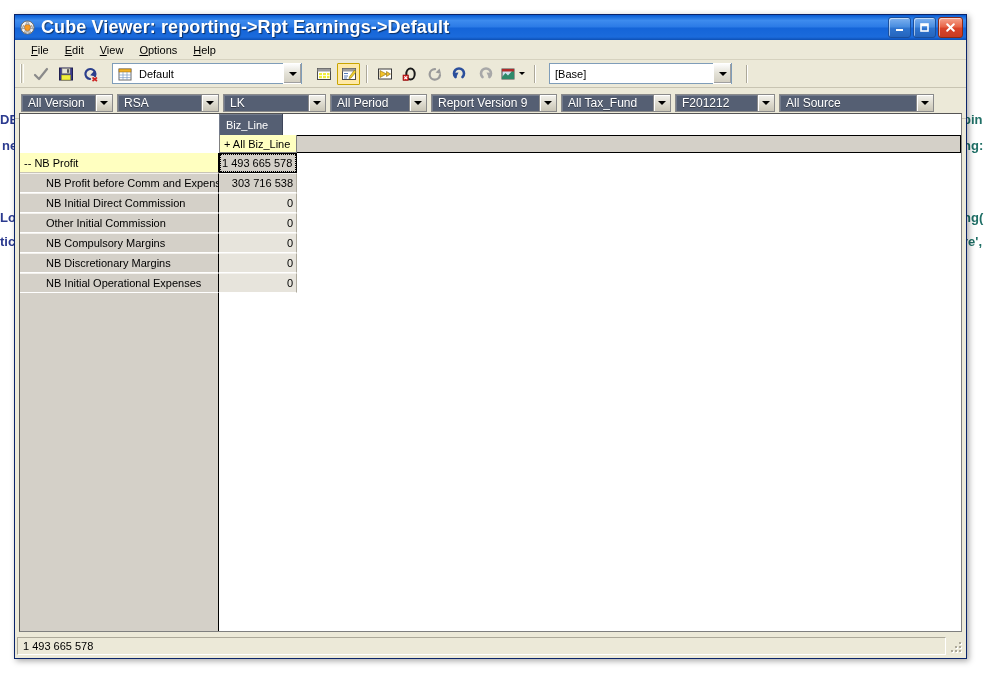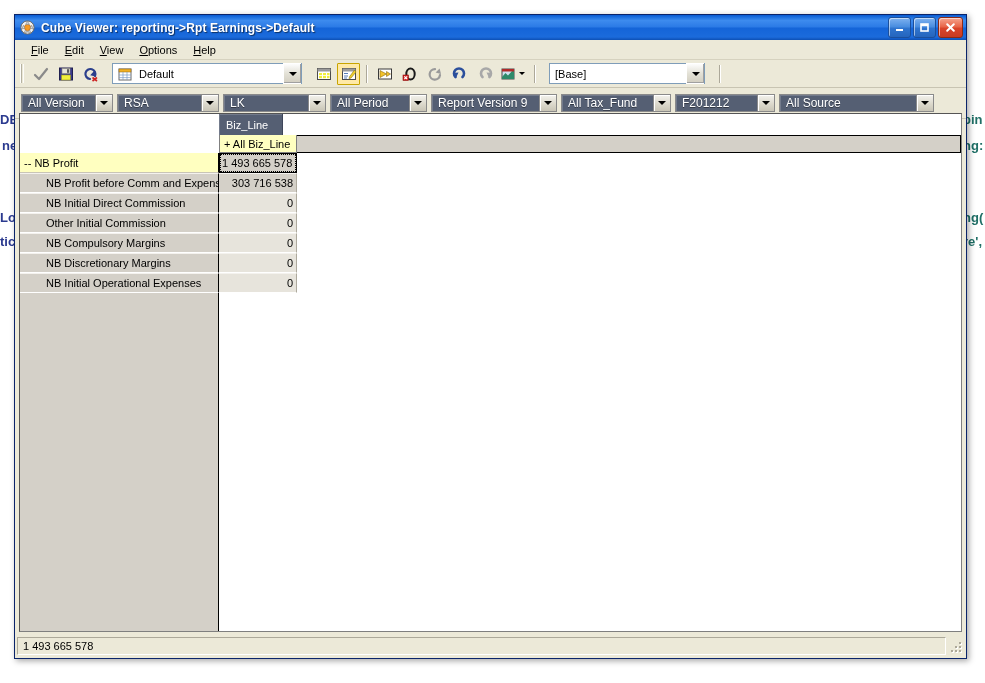--- a/index.html
+++ b/index.html
@@ -29,21 +29,21 @@
     height:25px;
     background:linear-gradient(to bottom,#0a5ad0 0%,#1b6ede 8%,#3d8bee 22%,#2b7ae6 48%,#1464d8 52%,#1b6bdc 88%,#0d4fb4 100%);
     display:flex;align-items:center;padding:0 2px 0 4px;
     position:relative;
   }
   #titlebar .tb-ico{
     width:17px;height:17px;margin-right:5px;flex:0 0 auto;
     display:flex;align-items:center;justify-content:center;
   }
   #titlebar .tb-text{
-    color:#fff;font-weight:bold;font-size:12px;
+    color:#fff;font-weight:bold;font-size:18px;
     text-shadow:1px 1px 1px rgba(0,0,0,.55);
     white-space:nowrap;flex:1 1 auto;letter-spacing:.1px;
   }
   .winbtns{display:flex;gap:2px;align-items:center;padding-right:1px;}
   .wbtn{
     width:21px;height:19px;border:1px solid #1b4f9c;border-radius:3px;
     display:flex;align-items:center;justify-content:center;
     font-size:10px;font-weight:bold;color:#fff;cursor:pointer;
     background:linear-gradient(to bottom,#7fb2f0,#4a8ee0 45%,#2f74ce 55%,#2565bd);
     box-shadow:inset 1px 1px 0 rgba(255,255,255,.55);
@@ -338,21 +338,21 @@
       <svg width="16" height="16" viewBox="0 0 16 16">
         <rect x="1" y="3" width="12" height="10" fill="#cfe2ef" stroke="#4a4a4a"></rect>
         <path d="M1 11 L4.5 7 L7 9.5 L11 5 L13 5 L13 13 L1 13 Z" fill="#2e8a6a"></path>
         <rect x="1" y="3" width="12" height="2.5" fill="#b02a2a"></rect>
       </svg>
       <span class="caret small-caret" style="margin-left:2px;"></span>
     </span>
 
     <span class="tsep"></span>
 
-    <span class="tbar-combo" style="width:156px;">
+    <span class="tbar-combo" style="width:183px;">
       <span class="ctxt">[Base]</span>
       <span class="carrow">
           <span class="caret"></span>
         </span>
     </span>
 
     <span class="tsep"></span>
   </div>
 
   <div id="filterbar">

